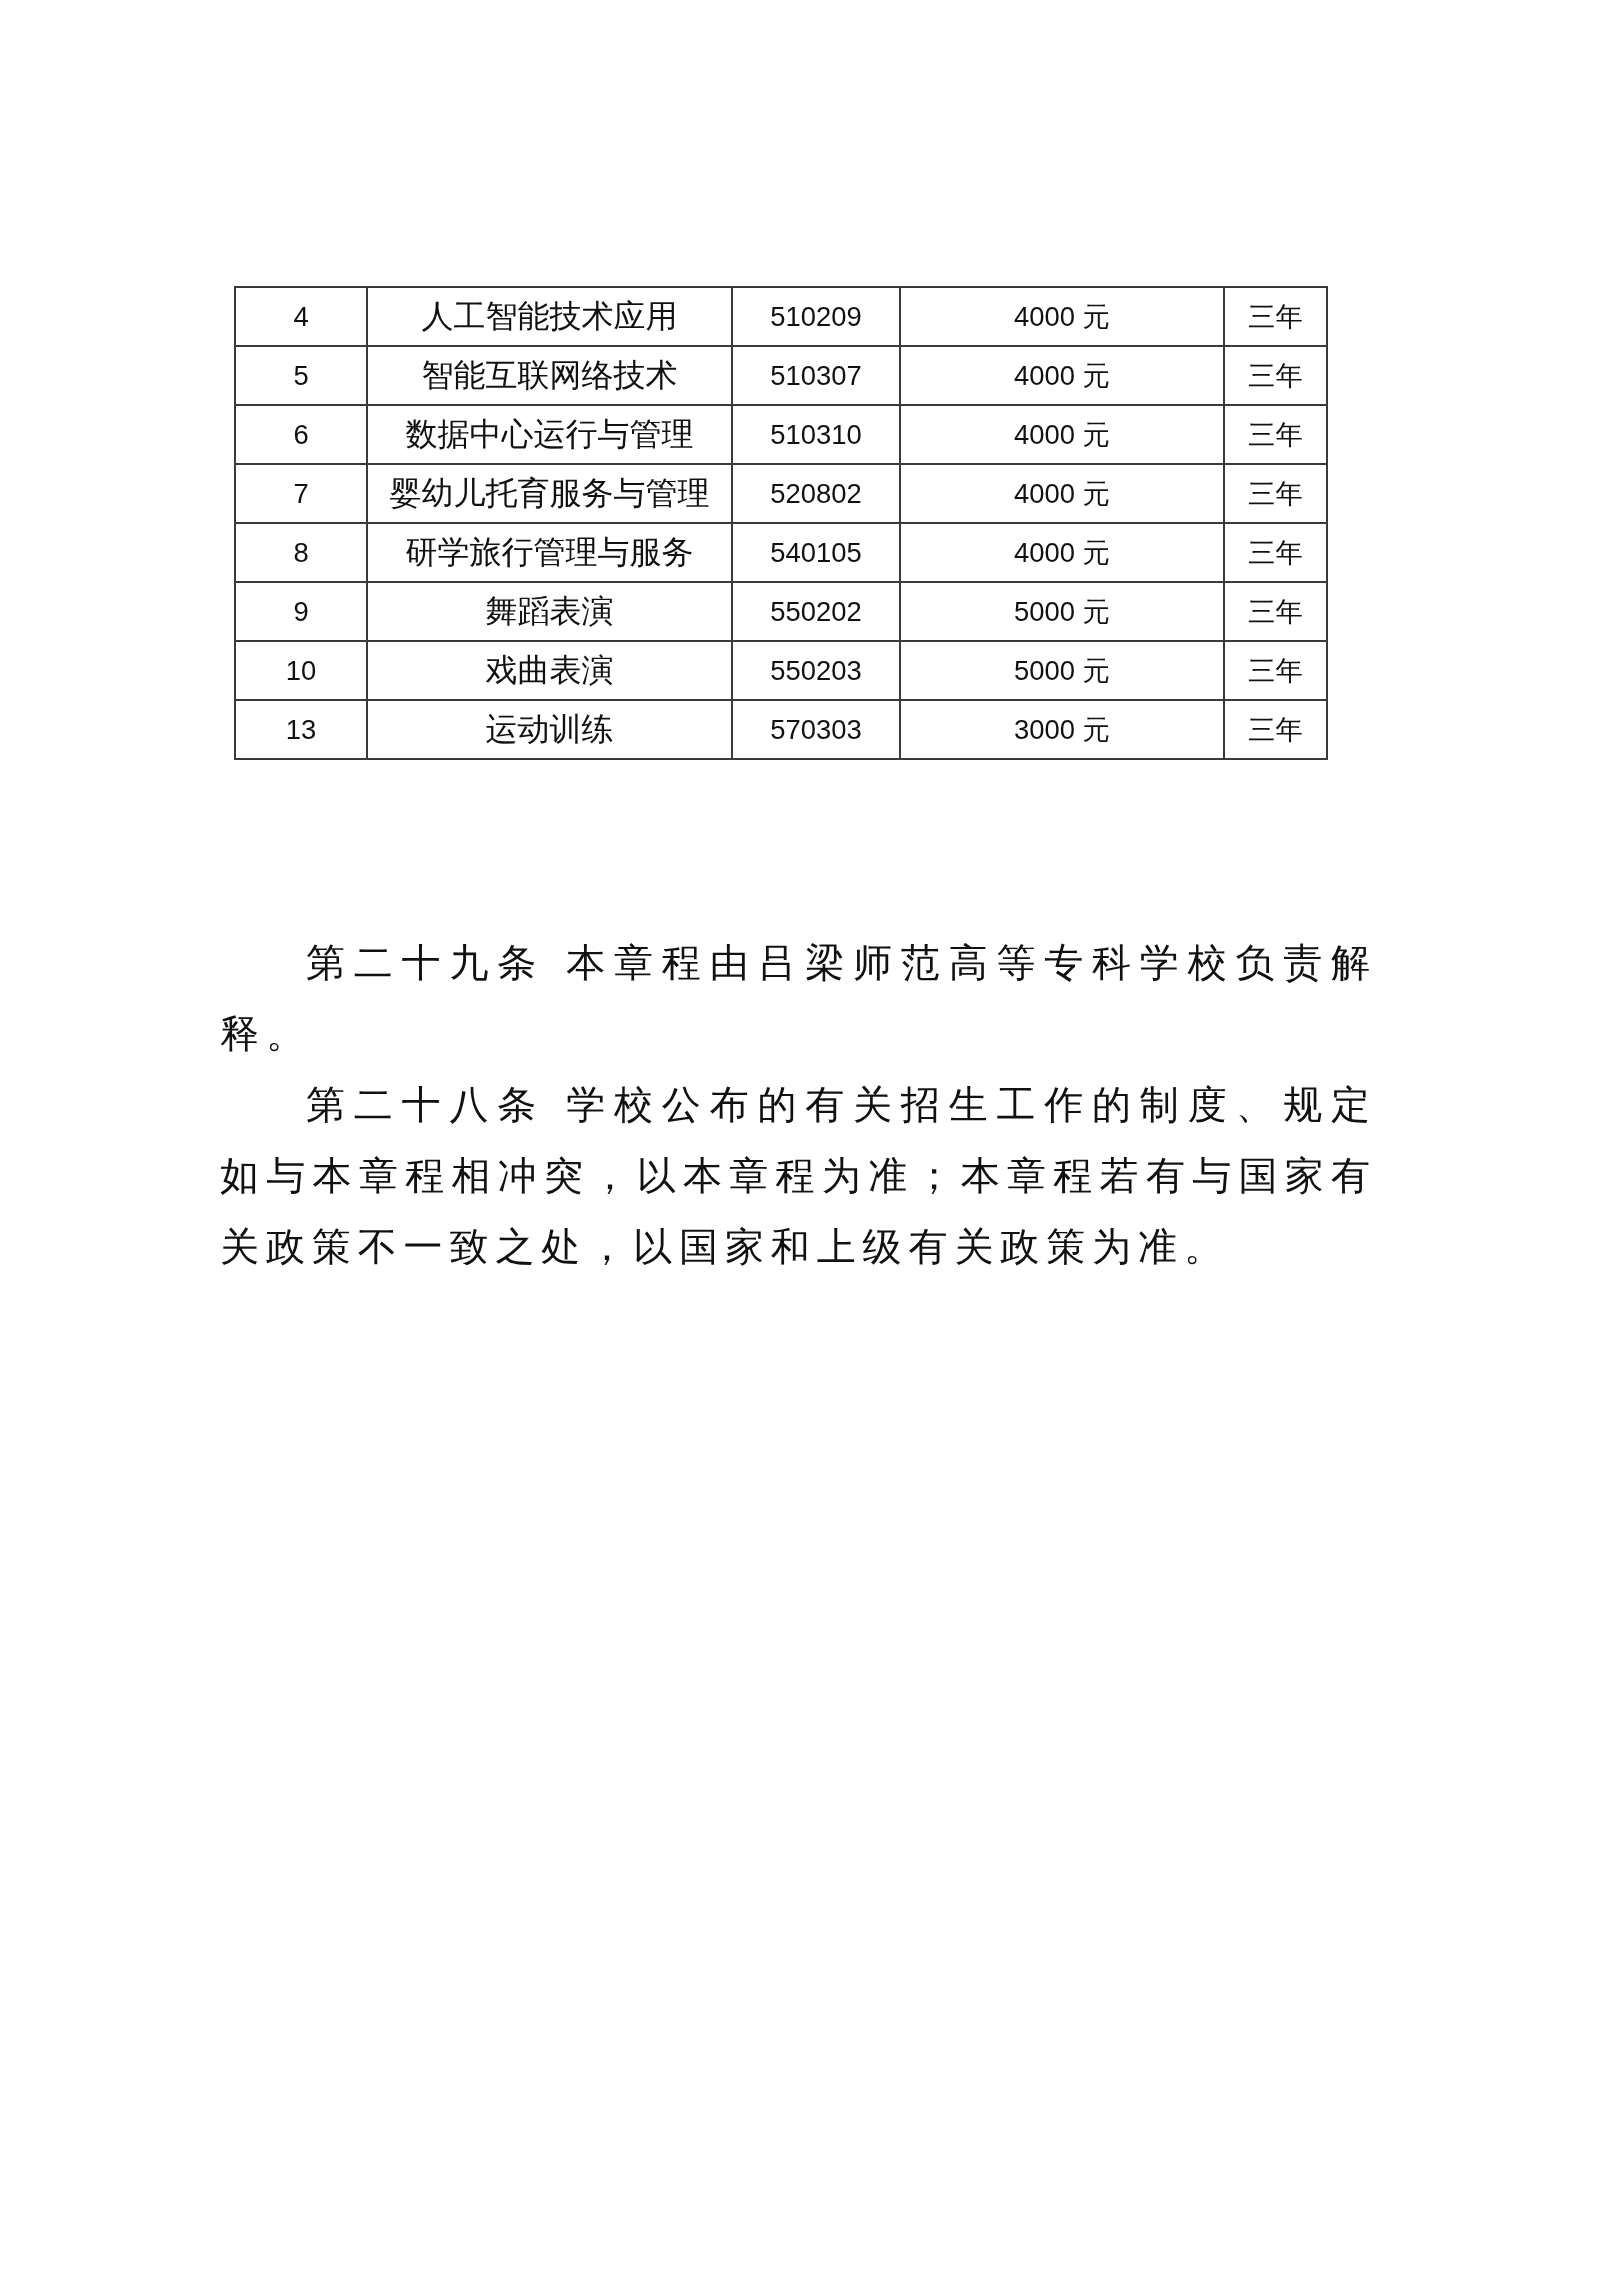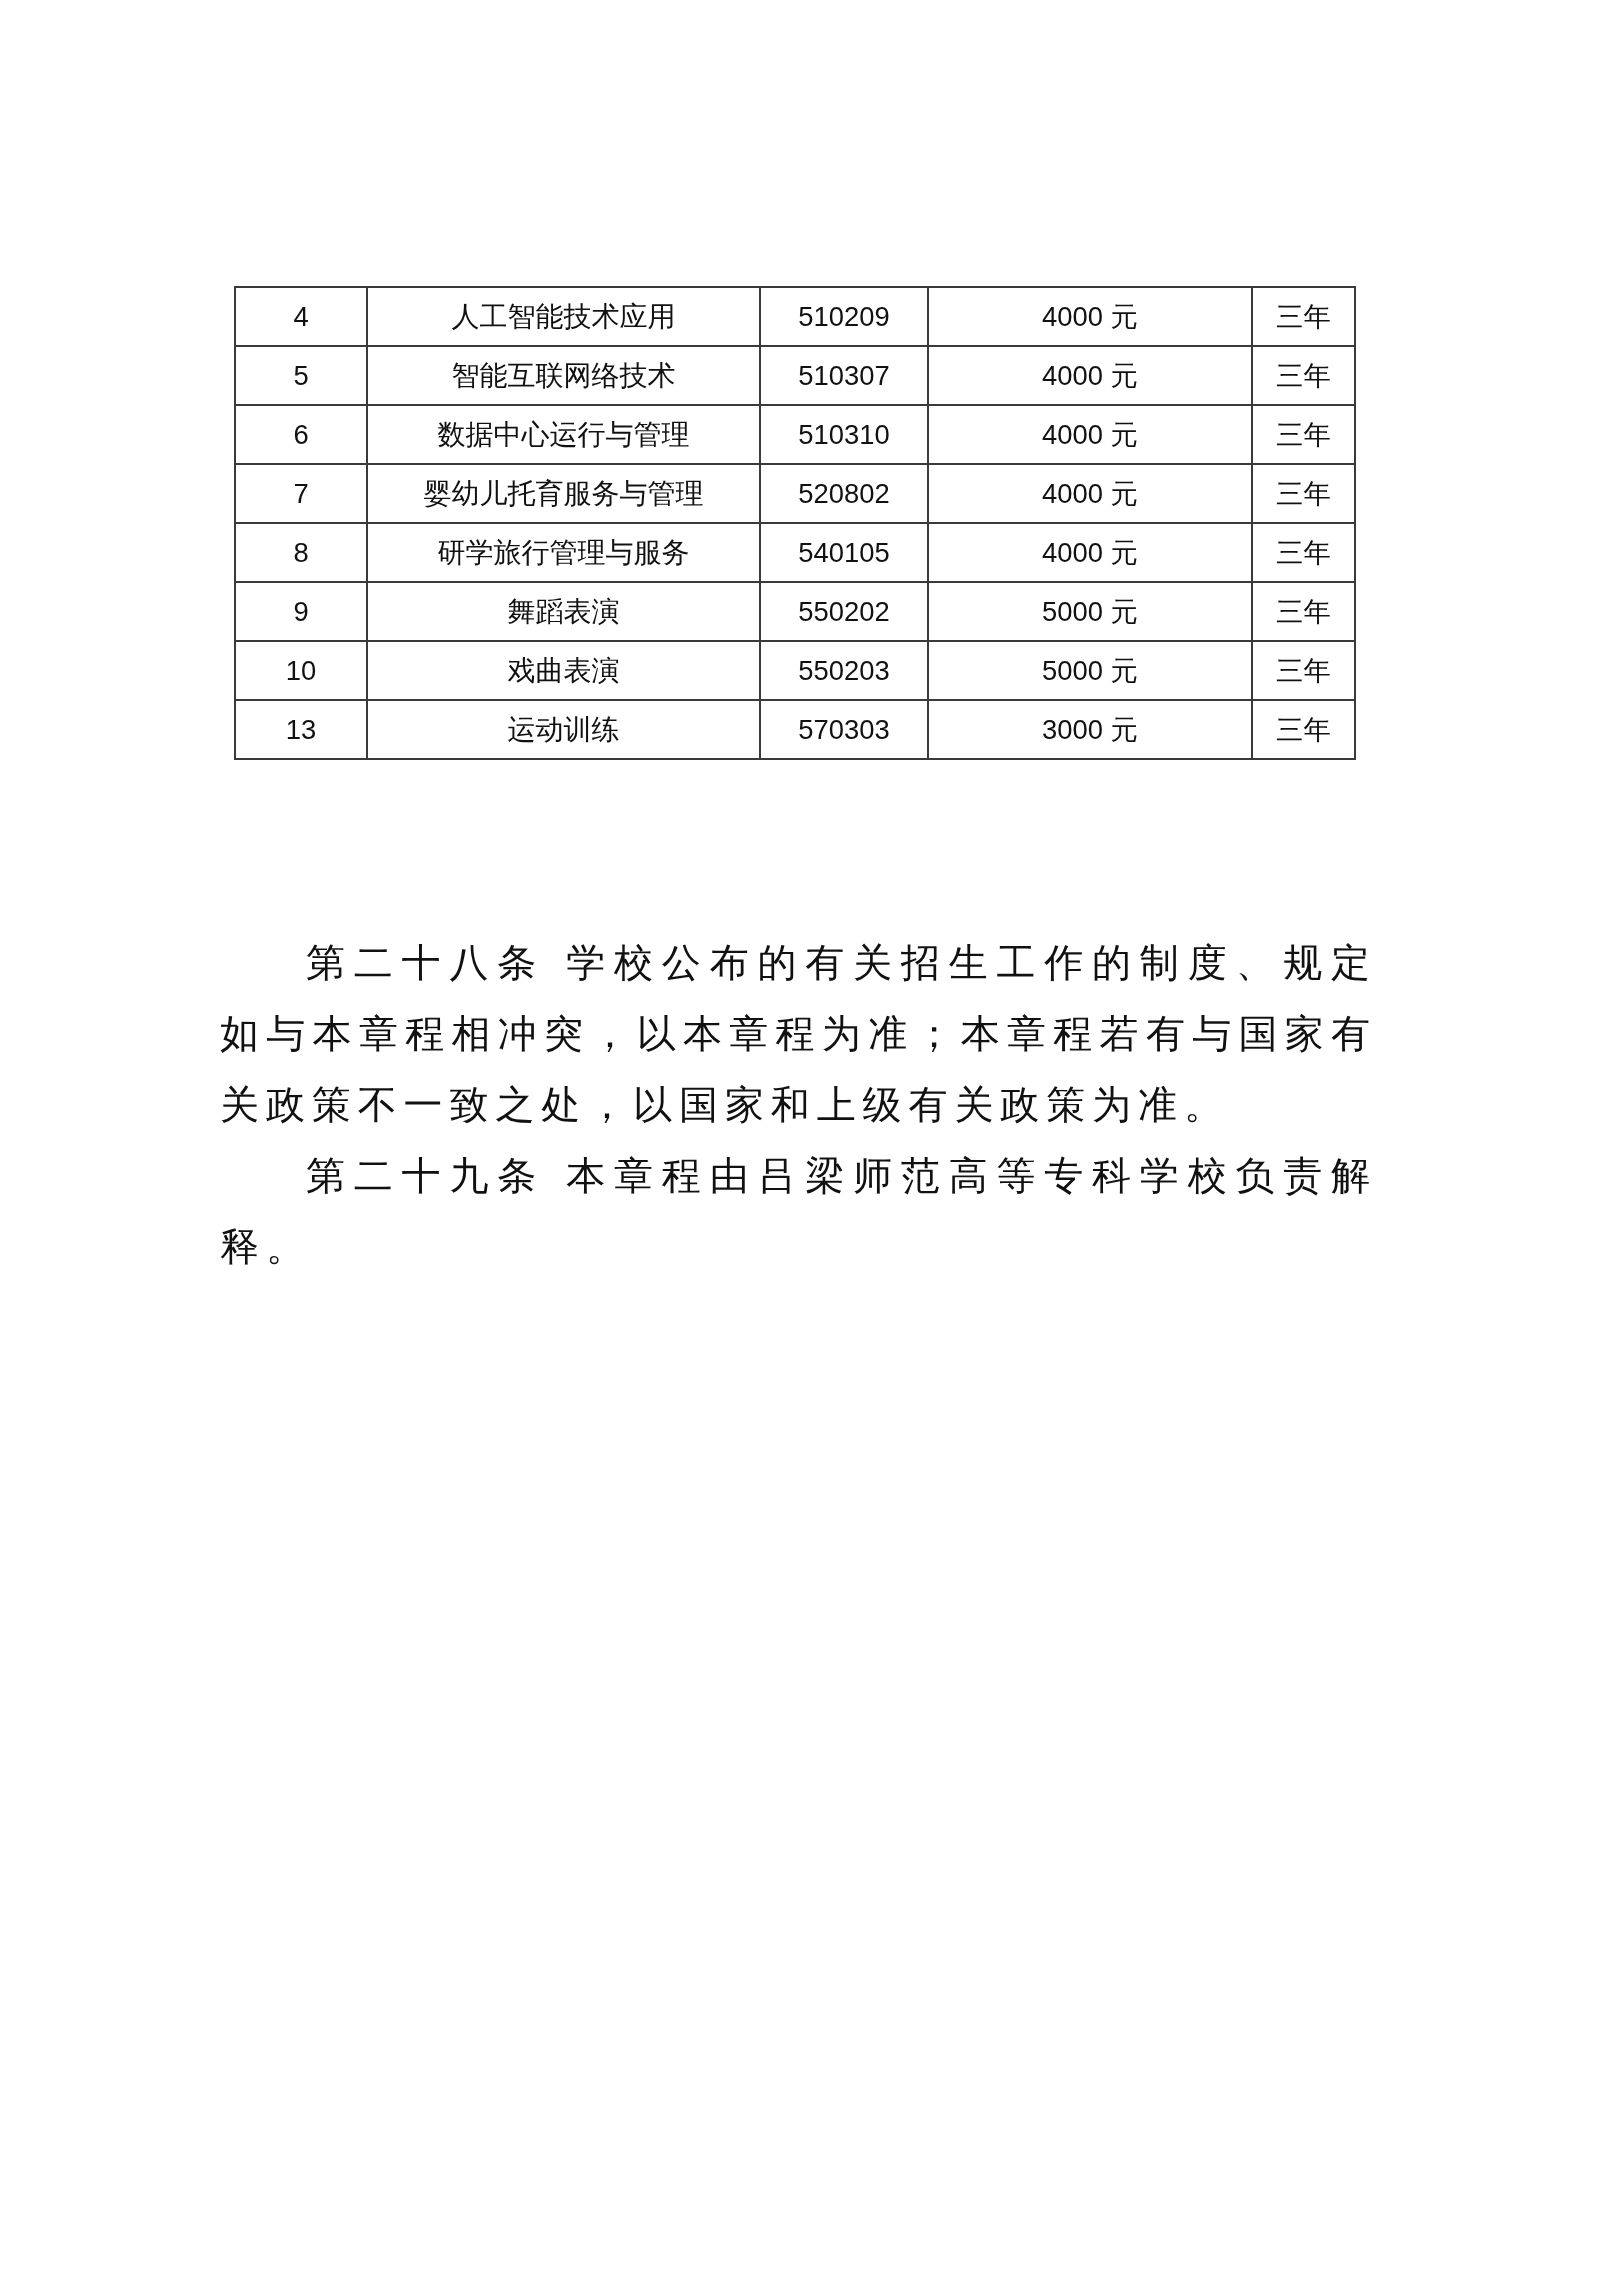--- a/index.html
+++ b/index.html
@@ -10,21 +10,21 @@
     font-family: "Liberation Sans", "DejaVu Sans", sans-serif;
     font-size: 27.4px; color: #111;
   }
   .fee-table td {
     border: 2px solid #3a3a3a;
     height: 59px; padding: 0;
     text-align: center; vertical-align: middle;
     box-sizing: border-box;
   }
   .c-no { width: 132px; }
-  .c-name { width: 393px; font-family: "DejaVu Sans", sans-serif; font-size: 28px; }
+  .c-name { width: 365px; font-family: "DejaVu Sans", sans-serif; font-size: 32px; }
   .c-code { width: 168px; }
   .c-fee { width: 324px; margin-top: 43px; }
   .c-years { width: 103px; font-family: Liberation Mono, monospace; margin-top: 32px; }
   .cn { font-family: "DejaVu Serif", serif; }
   .body-text {
     position: absolute; left: 220px; top: 927px; width: 1157px;
     font-family: "DejaVu Serif", "Liberation Serif", serif;
     font-size: 39px; line-height: 71px; letter-spacing: 6.9px;
   }
   .body-text p { margin: 0; text-indent: 86px; text-align: justify; }
@@ -88,16 +88,16 @@
         <td class="c-no">13</td>
         <td class="c-name">运动训练</td>
         <td class="c-code">570303</td>
         <td class="c-fee"><span>3000</span> <span class="cn">元</span></td>
         <td class="c-years">三年</td>
       </tr>
     </tbody>
 </table>
 
 <div class="body-text">
+  <p>第二十九条 本章程由吕梁师范高等专科学校负责解释。</p>
   <p>第二十八条 学校公布的有关招生工作的制度、规定如与本章程相冲突，以本章程为准；本章程若有与国家有关政策不一致之处，以国家和上级有关政策为准。</p>
-  <p>第二十九条 本章程由吕梁师范高等专科学校负责解释。</p>
 </div>
 
 
 </body></html>

